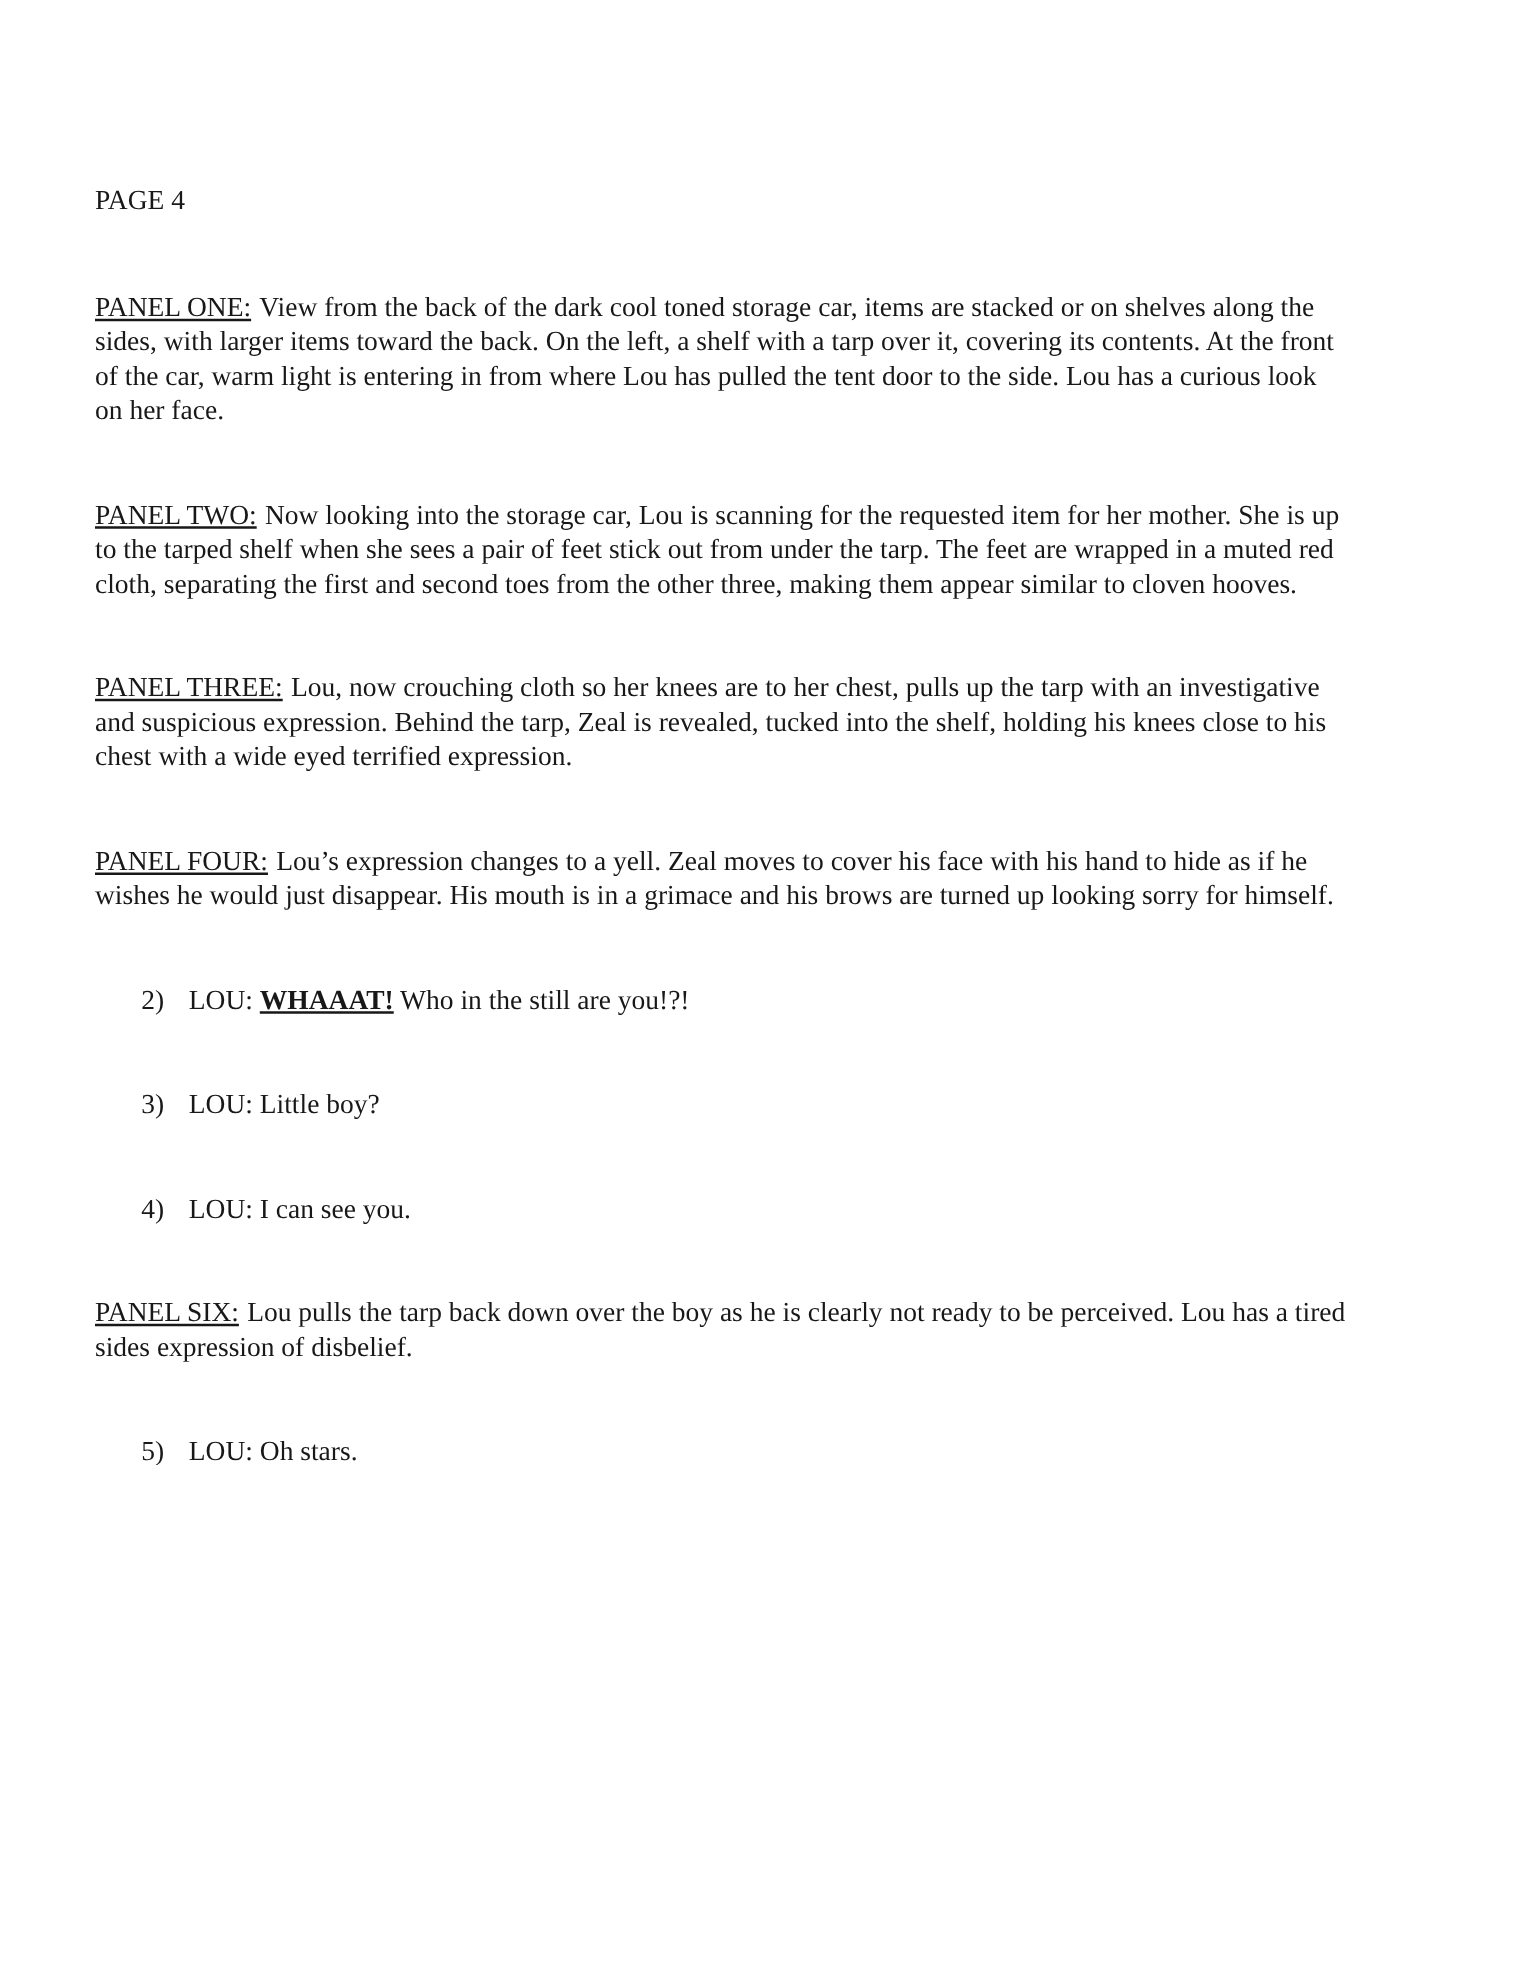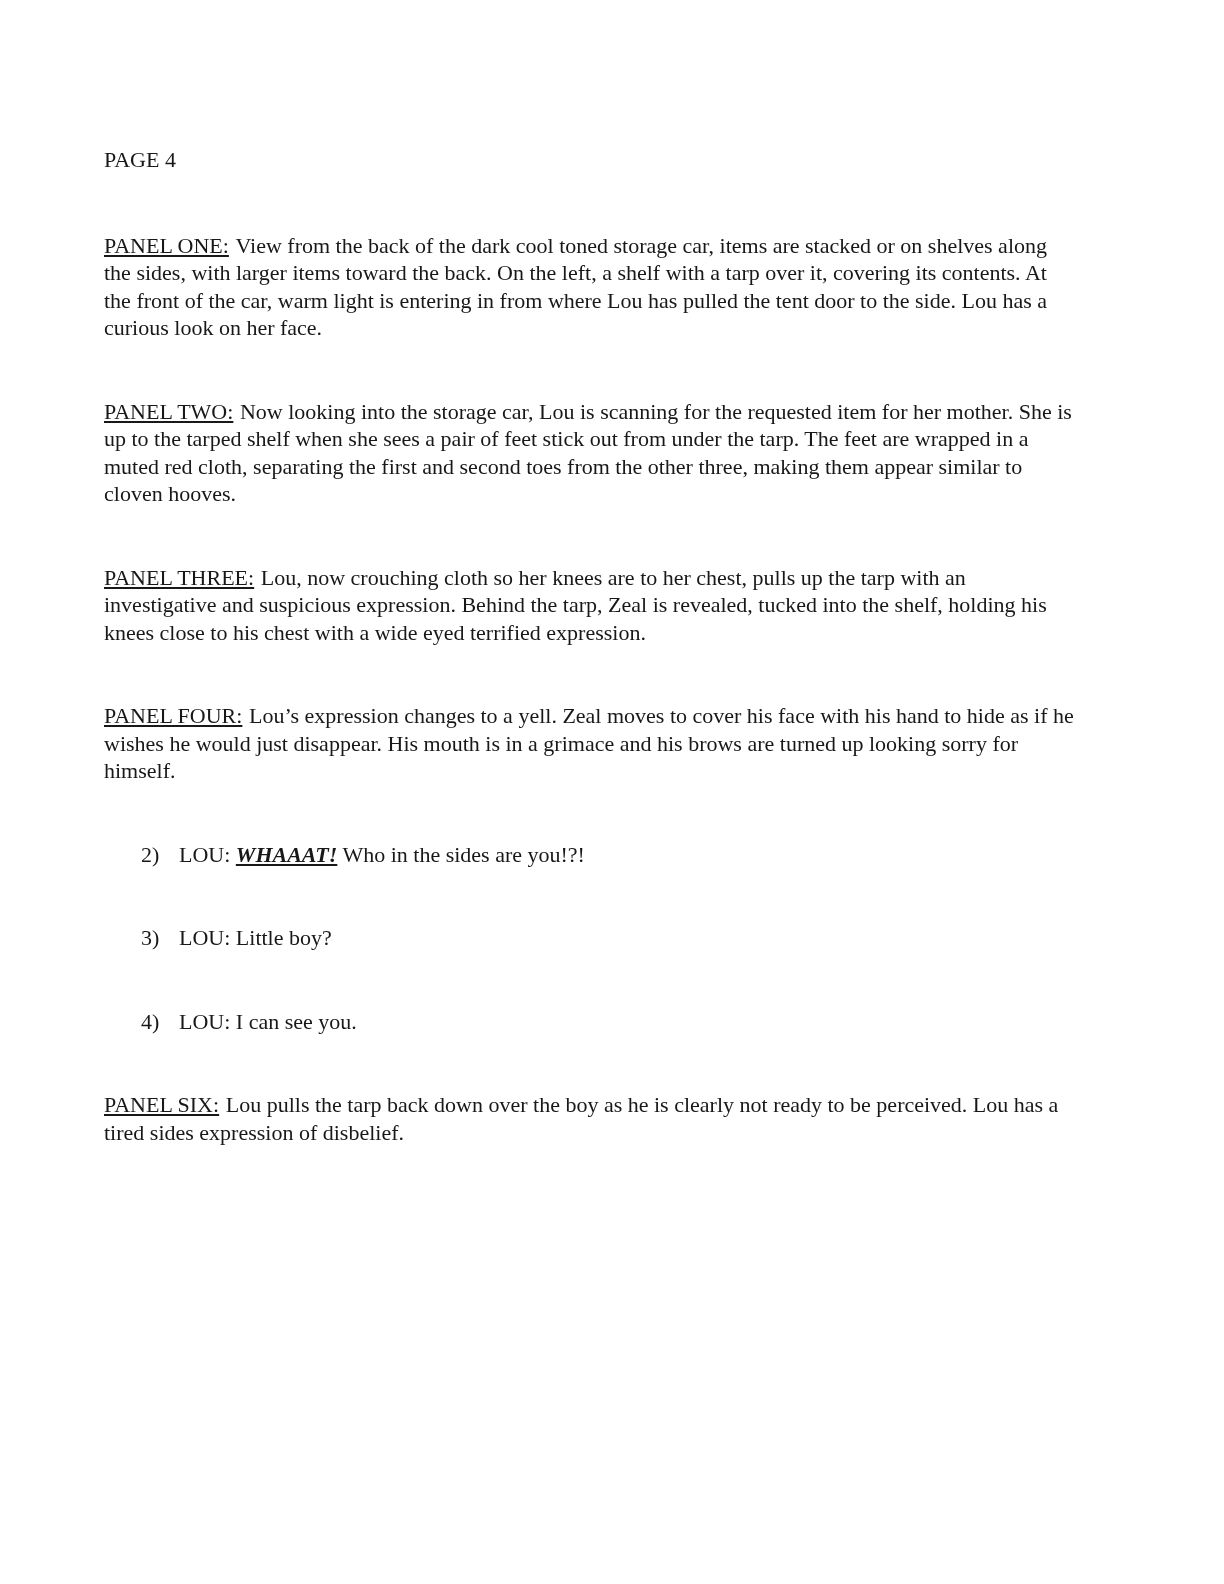--- a/index.html
+++ b/index.html
@@ -10,21 +10,21 @@
   body {
     width: 1224px;
     height: 1584px;
     font-family: "Liberation Serif", serif;
     color: #181818;
   }
   .page {
     box-sizing: border-box;
     width: 1224px;
     height: 1172px;
-    padding: 146px 145px 60px 104px;
+    padding: 146px 145px 60px 76px;
     background: #ffffff;
     overflow: hidden;
   }
   .page-title {
     font-size: 22px;
     line-height: 1.25;
     margin: 0 0 58px 0;
   }
   .para {
     font-size: 22px;
@@ -40,41 +40,40 @@
     font-size: 22px;
     line-height: 1.25;
     margin: 0 0 56px 37px;
   }
   .dlg-num {
     display: inline-block;
     width: 38px;
   }
   .dlg-emph {
     font-weight: bold;
-    font-style: italic;
     text-decoration: underline;
   }
 </style>
 </head>
 <body>
 
 <div class="page">
 
   <p class="page-title">PAGE 4</p>
 
   <p class="para"><span class="panel-label">PANEL ONE:</span><span>View from the back of the dark cool toned storage car, items are stacked or on shelves along the sides, with larger items toward the back. On the left, a shelf with a tarp over it, covering its contents. At the front of the car, warm light is entering in from where Lou has pulled the tent door to the side. Lou has a curious look on her face.</span></p>
 
   <p class="para"><span class="panel-label">PANEL TWO:</span><span>Now looking into the storage car, Lou is scanning for the requested item for her mother. She is up to the tarped shelf when she sees a pair of feet stick out from under the tarp. The feet are wrapped in a muted red cloth, separating the first and second toes from the other three, making them appear similar to cloven hooves.</span></p>
 
 
   <p class="para"><span class="panel-label">PANEL THREE:</span><span>Lou, now crouching cloth so her knees are to her chest, pulls up the tarp with an investigative and suspicious expression. Behind the tarp, Zeal is revealed, tucked into the shelf, holding his knees close to his chest with a wide eyed terrified expression.</span></p>
 
   <p class="para"><span class="panel-label">PANEL FOUR:</span><span>Lou’s expression changes to a yell. Zeal moves to cover his face with his hand to hide as if he wishes he would just disappear. His mouth is in a grimace and his brows are turned up looking sorry for himself.</span></p>
 
-  <p class="dialogue"><span class="dlg-num">2)</span><span>LOU: </span><span class="dlg-emph">WHAAAT!</span><span> Who in the sides are you!?!</span></p>
+  <p class="dialogue"><span class="dlg-num">2)</span><span>LOU: </span><span class="dlg-emph">WHAAAT!</span><span> Who in the still are you!?!</span></p>
 
 
   <p class="dialogue"><span class="dlg-num">3)</span><span>LOU: Little boy?</span></p>
 
   <p class="dialogue"><span class="dlg-num">4)</span><span>LOU: I can see you.</span></p>
 
   <p class="para"><span class="panel-label">PANEL SIX:</span><span>Lou pulls the tarp back down over the boy as he is clearly not ready to be perceived. Lou has a tired sides expression of disbelief.</span></p>
 
   <p class="dialogue"><span class="dlg-num">5)</span><span>LOU: Oh stars.</span></p>
 

